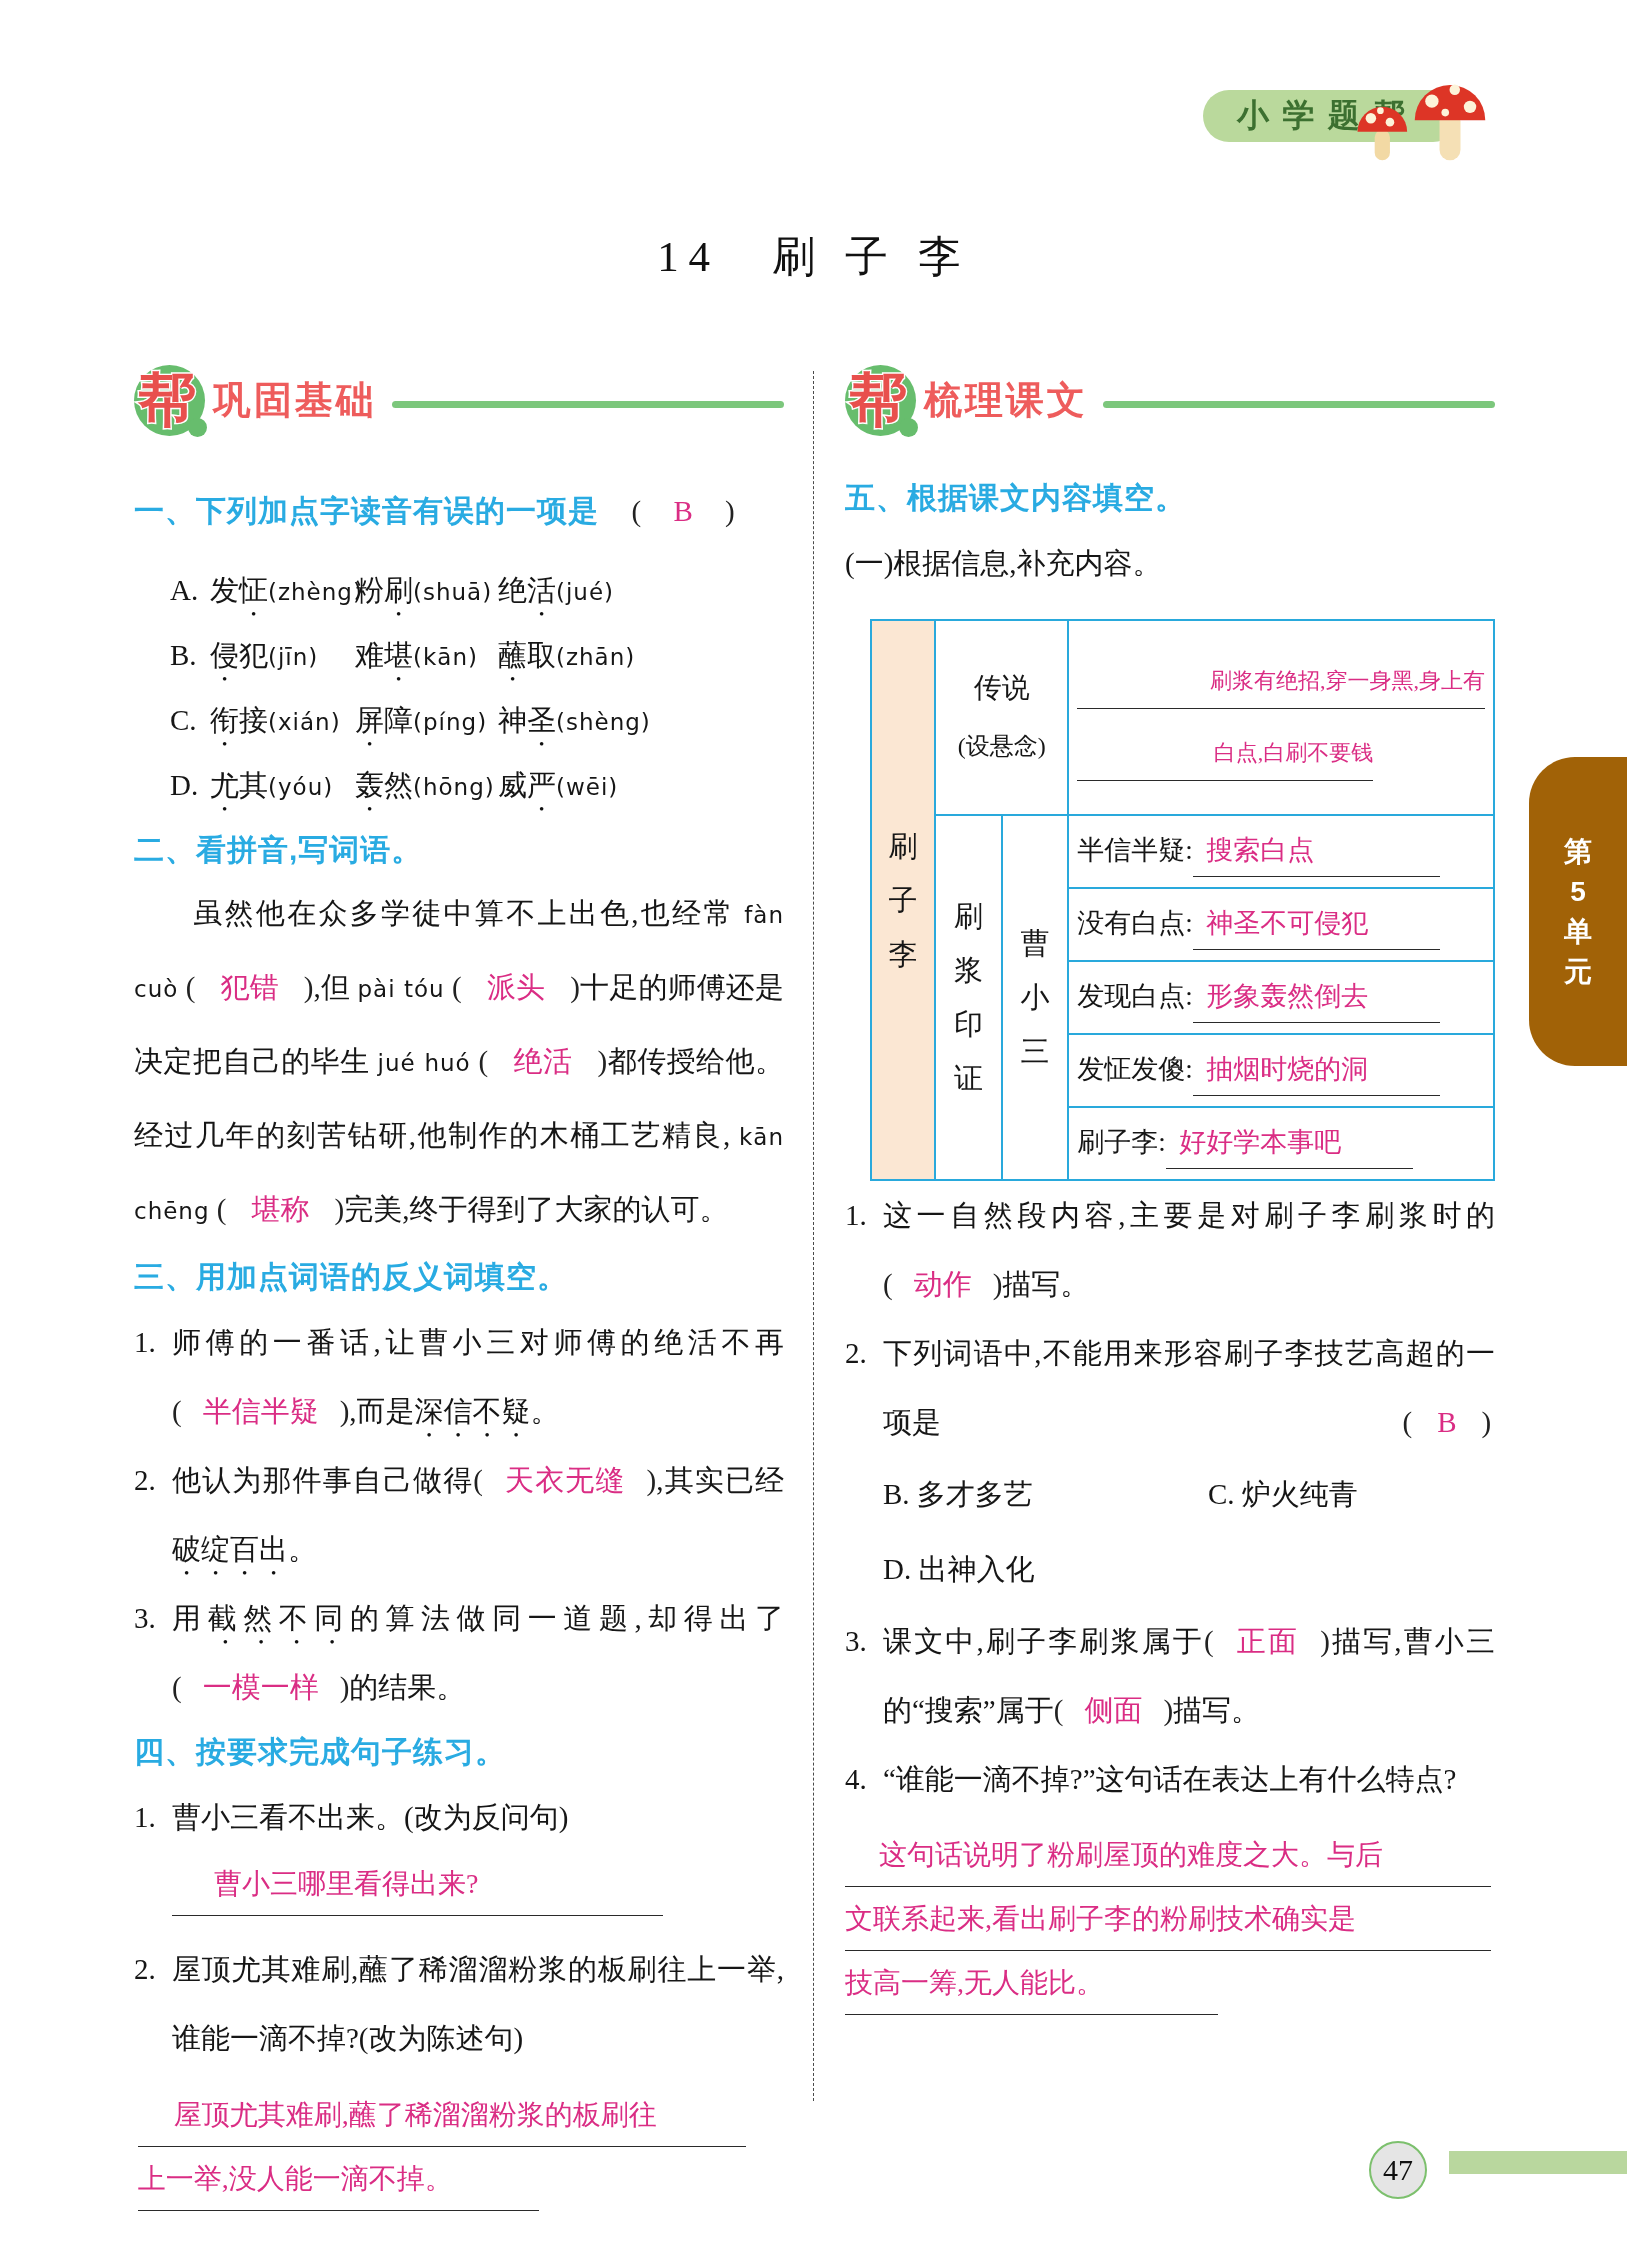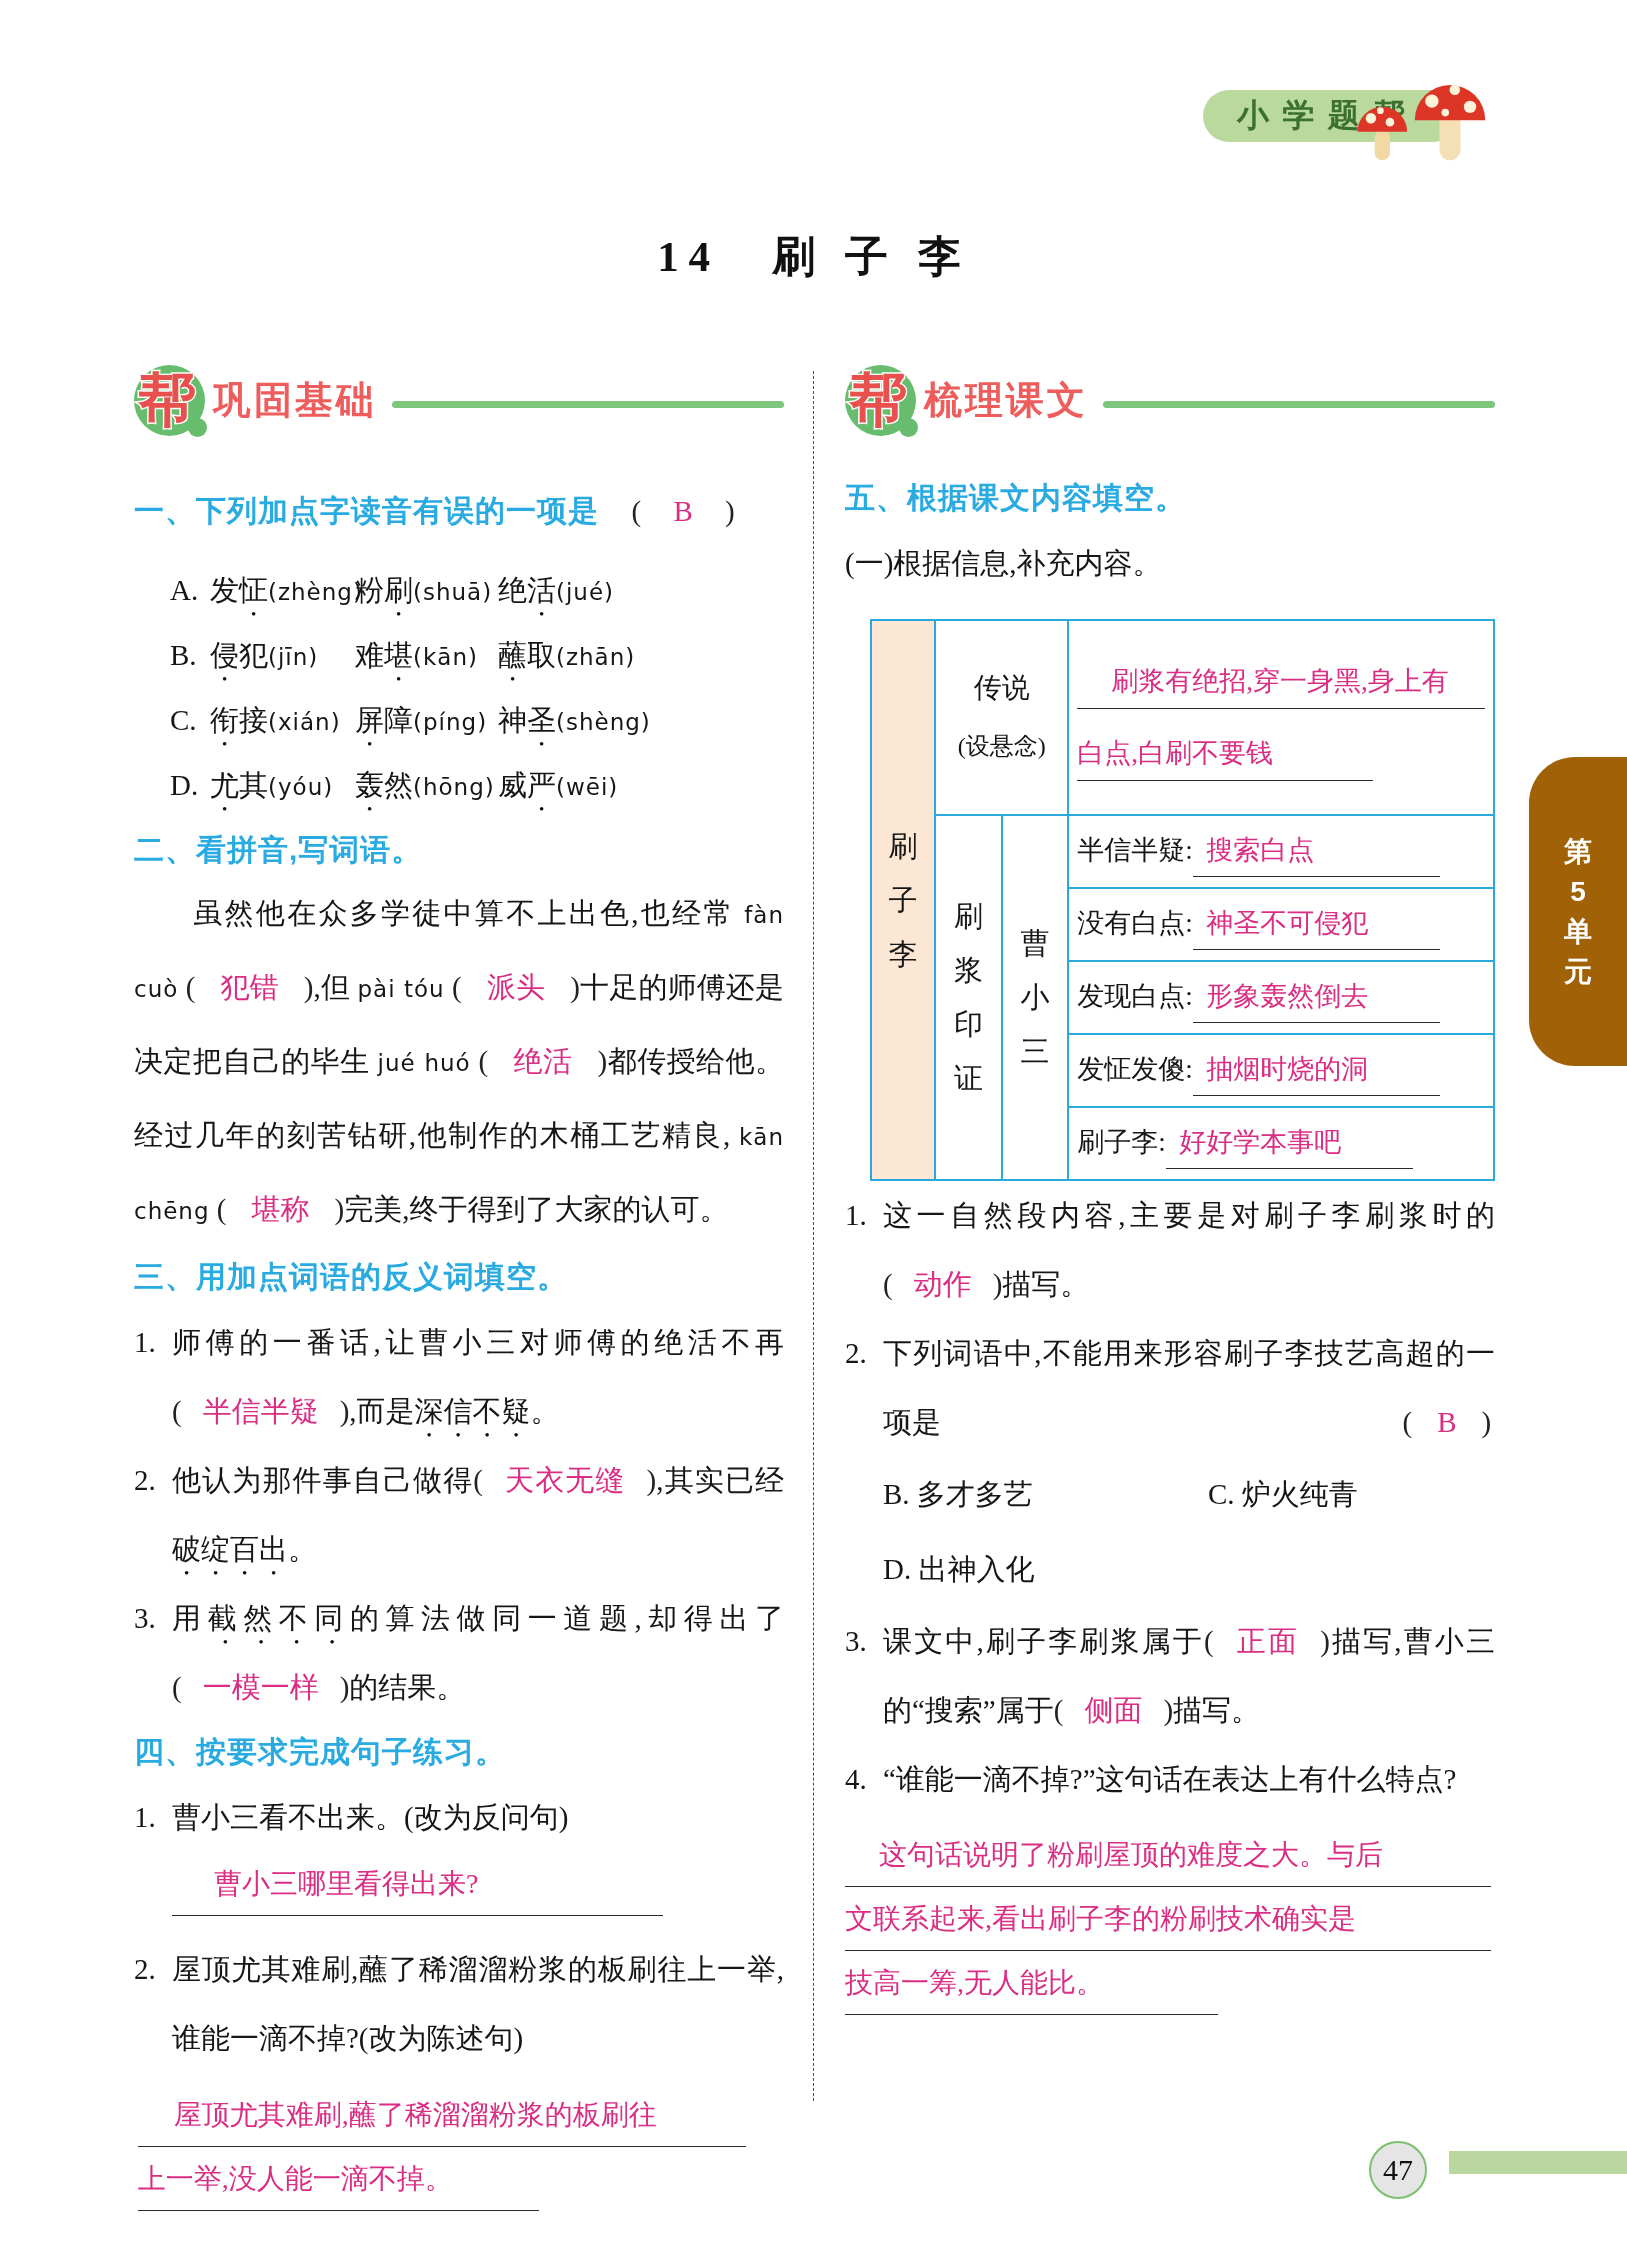--- a/index.html
+++ b/index.html
@@ -15,21 +15,21 @@
     background:#bad99c; border-radius:27px; display:flex; align-items:center;
   }
   .logo-text {
     margin-left:34px; font-family:"Liberation Sans",sans-serif;
     font-size:32px; font-weight:bold; color:#3c7030; letter-spacing:13.4px;
   }
   .logo-shrooms { position:absolute; left:145px; top:-17px; }
   
   .page-title {
     position:absolute; left:0; top:228px; width:1628px; text-align:center;
-    font-size:43px; font-weight:bold; letter-spacing:9.6px; color:#111;
+    font-size:43px; font-weight:normal; letter-spacing:9.6px; color:#111;
   }
   
   .col { position:absolute; top:361px; width:650px; }
   .col-left  { left:134px; }
   .col-right { left:845px; }
   .divider {
     position:absolute; left:813px; top:371px; height:1730px; width:0;
     border-left:1.9px dashed #4a4a4a;
   }
   
@@ -88,21 +88,21 @@
   .fill-table { border-collapse:collapse; margin-left:25px; margin-top:21px; }
   .fill-table td { border:2.9px solid #29a9dc; padding:8px; }
   .vcell {
     width:50px; font-size:29px; text-align:center; word-break:break-all;
     line-height:54px; padding:3.8px 0;
   }
   .vhead { background:#fbe7d3; }
   .legend-cell { width:124px; text-align:center; font-size:28px; line-height:59px; }
   .legend-sub { font-size:24px; }
   .t-ans-cell { padding:9.6px 13.4px 13.4px 13.4px; }
-  .t-ans-cell .tl { color:#da2d84; font-size:27px; line-height:54px; border-bottom:1.9px solid #2a2a2a; }
+  .t-ans-cell .tl { color:#da2d84; font-size:22px; line-height:54px; border-bottom:1.9px solid #2a2a2a;text-align:right; }
   .t-ans-cell .tl1 { padding-left:34px; margin-bottom:17px; }
   .t-ans-cell .tl2 { width:296px; }
   .row-cell { padding:5.7px 11.5px; font-size:27px; line-height:48px; white-space:nowrap; }
   .row-cell .rlabel { color:#161616; }
   .row-cell .rans { color:#da2d84; border-bottom:1.9px solid #2a2a2a; display:inline-block; min-width:220px; padding:0 13.4px 1.9px 13.4px; }
   
   .optgrid { display:grid; grid-template-columns:325px auto; margin-left:38px; font-size:29px; line-height:75px; }
   .relitem { position:relative; }
   .abs-ans { position:absolute; right:3.8px; bottom:0; line-height:69px; }
   

